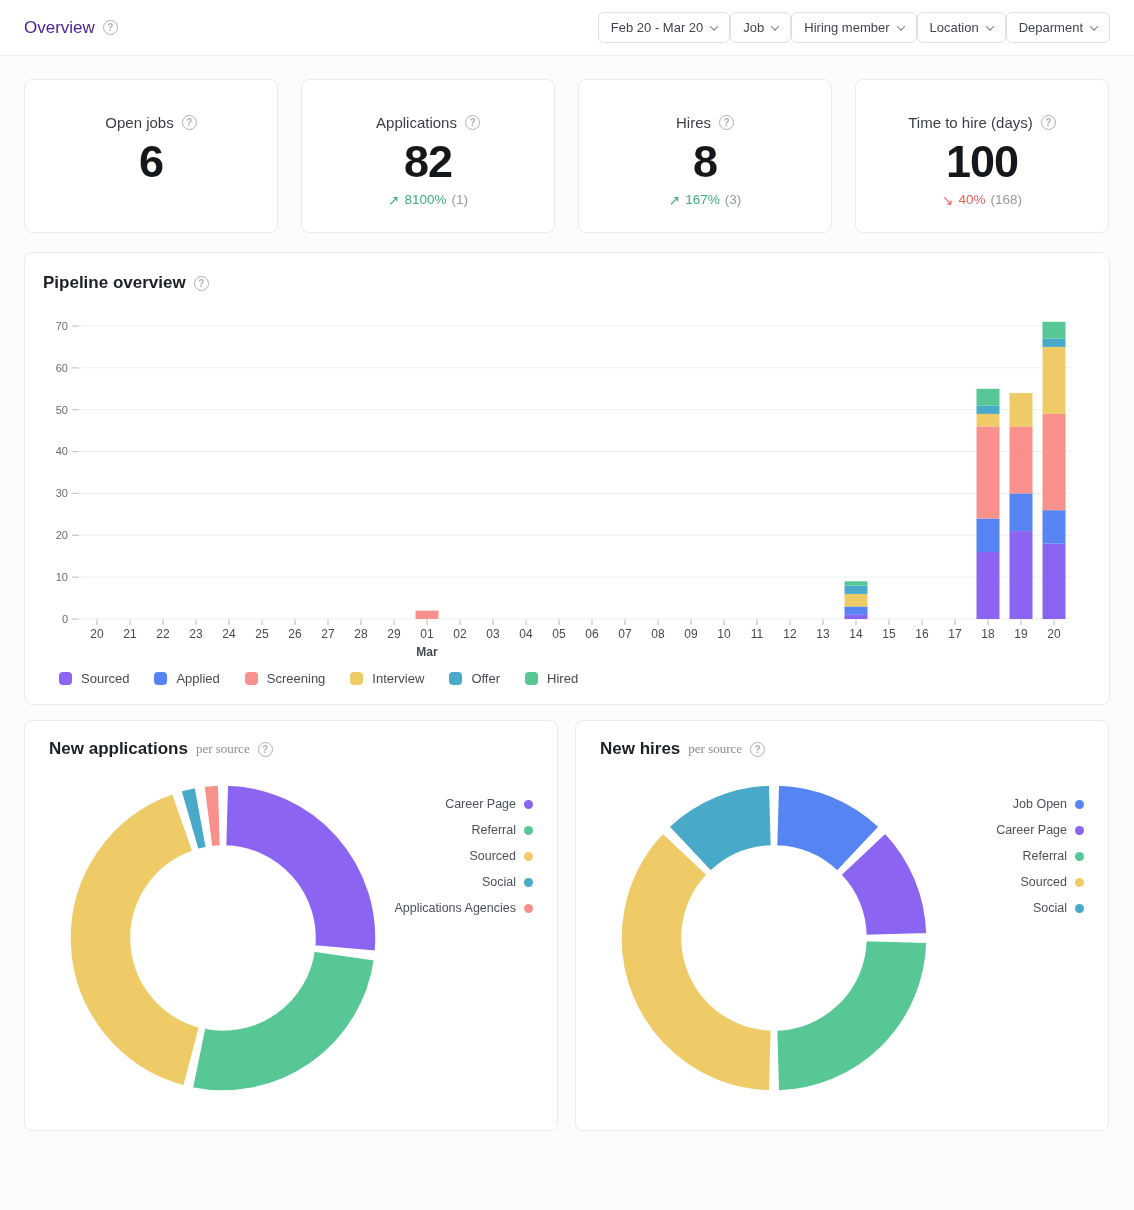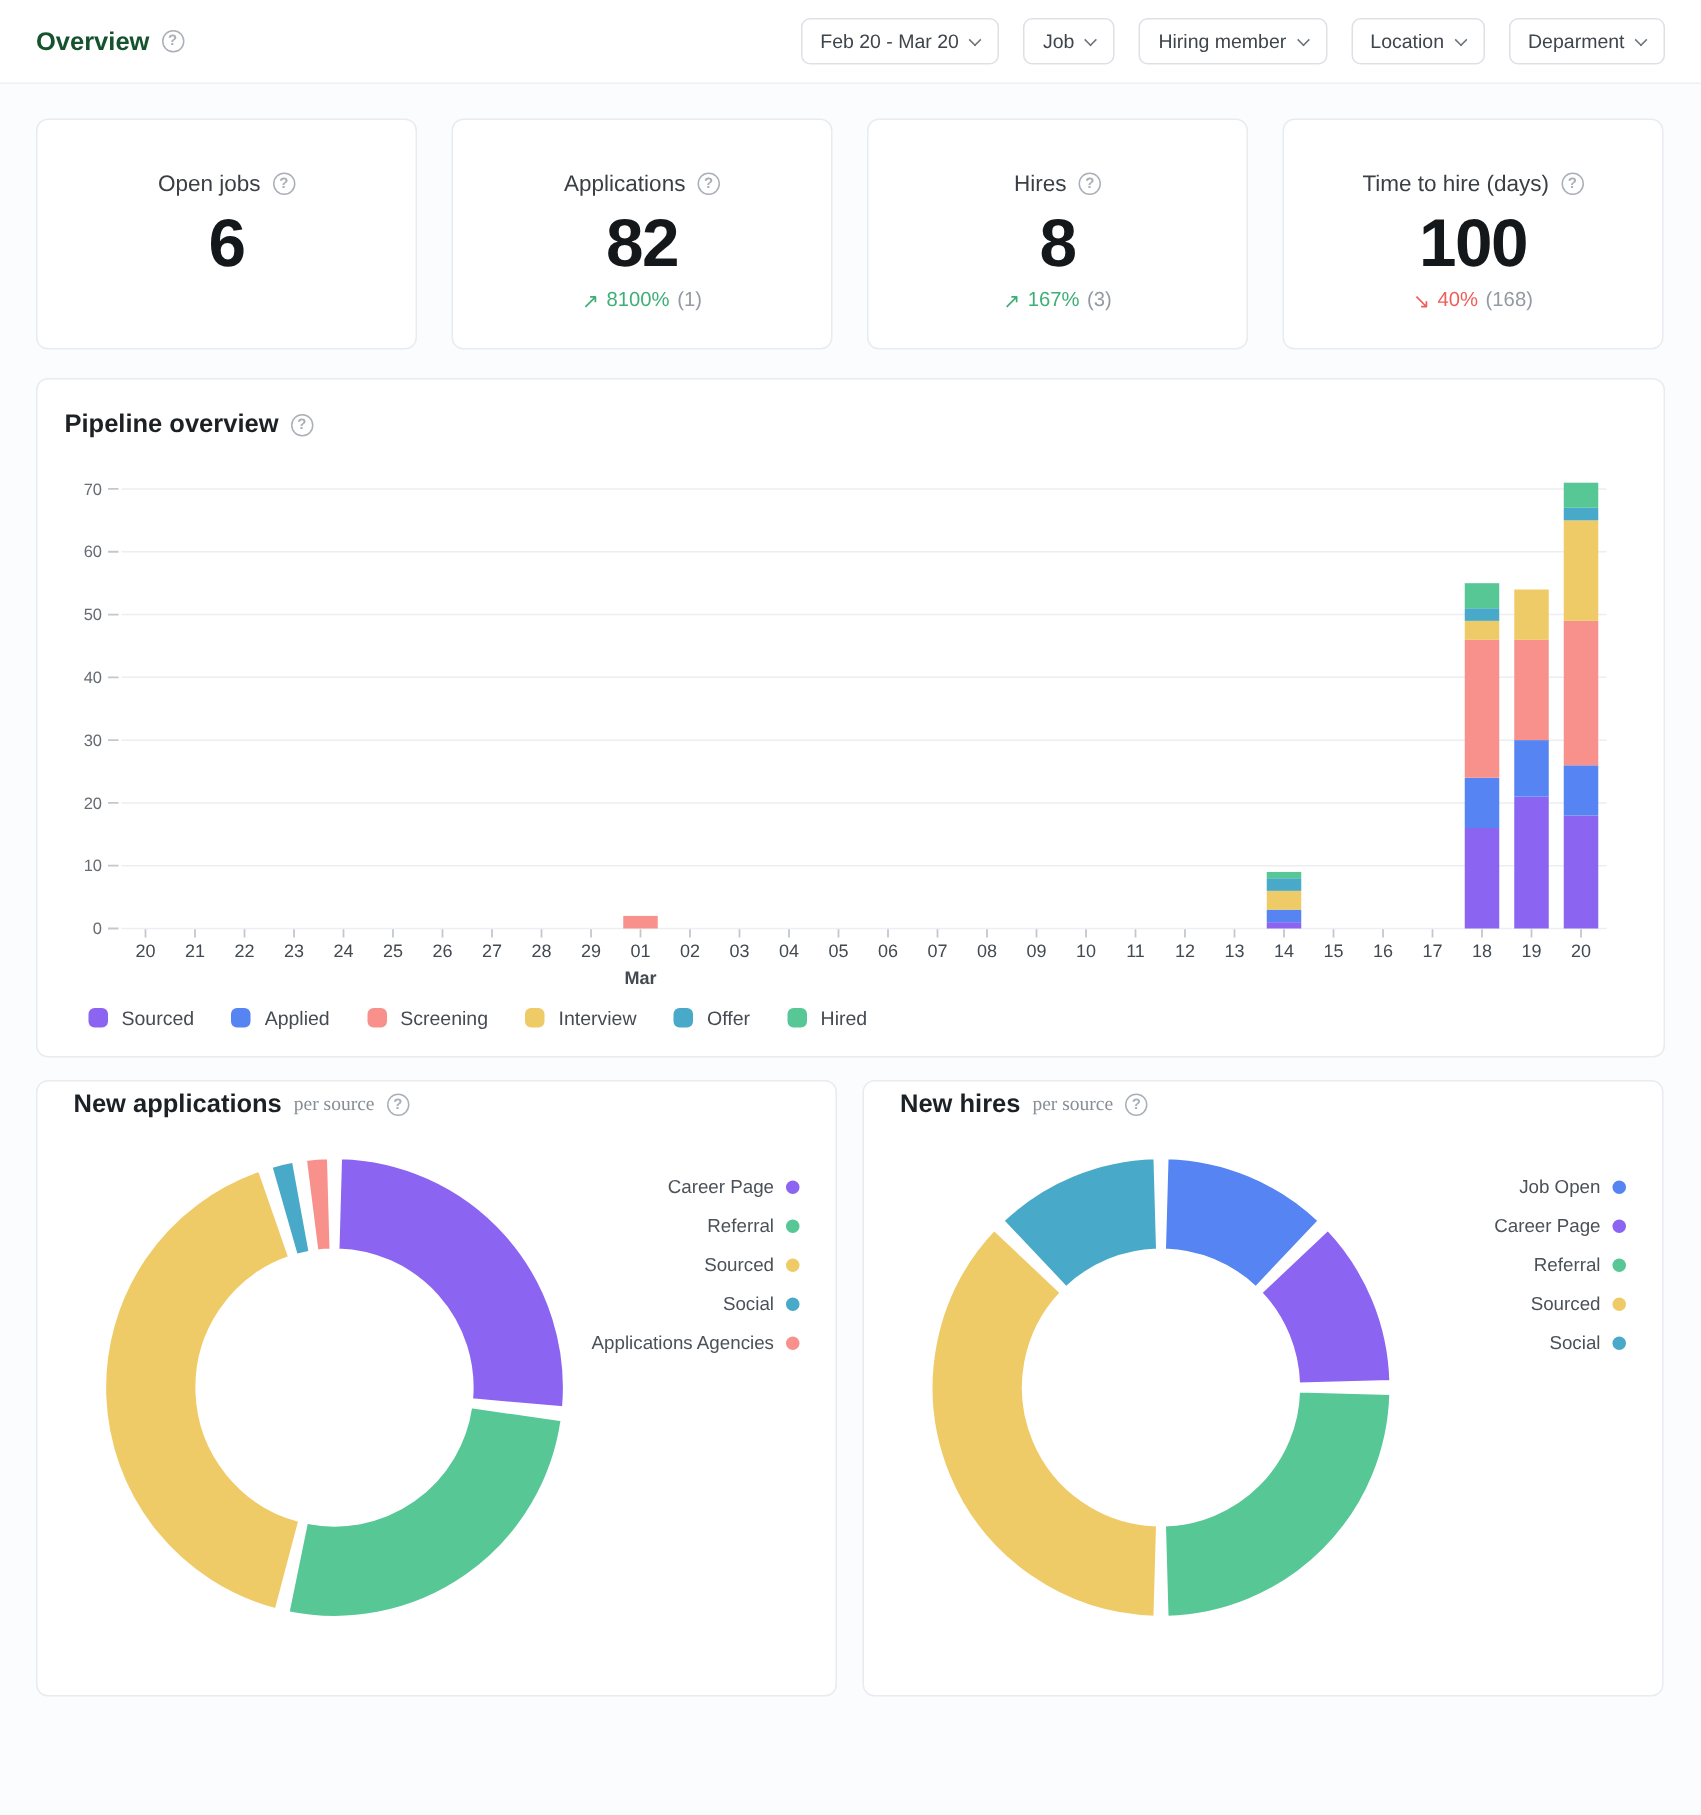--- a/index.html
+++ b/index.html
@@ -2,25 +2,25 @@
 <html><head>
 <meta charset="utf-8">
 <style>
   * { margin:0; padding:0; box-sizing:border-box; }
   html,body { width:1134px; background:#fbfcfd; font-family:"Liberation Sans", sans-serif; color:#24292f; }
 
   
   .topbar { display:flex; justify-content:space-between; align-items:center;
             height:56px; padding:0 24px; background:#fff; border-bottom:1px solid #edeff2; }
   .topbar-left { display:flex; align-items:center; }
-  .page-title { font-size:17px; font-weight:700; color:#14532d; }
+  .page-title { font-size:17px; font-weight:400; color:#4c1d95; }
   .help { width:15px; height:15px; border:1px solid #aab0b8; border-radius:50%;
           color:#aab0b8; font-size:10px; font-weight:700; display:inline-flex;
           align-items:center; justify-content:center; margin-left:8px; flex:none; cursor:default; }
-  .filters { display:flex; gap:16px; }
+  .filters { display:flex; gap:0; }
   .filter { display:inline-flex; align-items:center; height:31px; padding:0 12px;
             background:#fff; border:1px solid #dde1e6; border-radius:6px;
             font-size:13px; color:#3f454c; font-family:inherit; cursor:pointer; white-space:nowrap; }
   .chev { width:6px; height:6px; border-right:1.5px solid #6b727a; border-bottom:1.5px solid #6b727a;
           transform:rotate(45deg) translate(-1px,-1px); margin-left:8px; display:inline-block; }
 
   
   .stats { display:grid; grid-template-columns:repeat(4,1fr); gap:23px; padding:23px 25px 0 24px; }
   .stat-card { background:#fff; border:1px solid #e8ebef; border-radius:8px; height:154px;
                display:flex; flex-direction:column; align-items:center; padding-top:34px; }
@@ -41,21 +41,21 @@
 
   .chart-host svg { display:block; }
   #pipeline-chart { margin-top:4px; }
 
   .pipeline-legend { display:flex; gap:25px; margin-top:12px; padding-left:16px; }
   .pl-item { display:flex; align-items:center; gap:9px; font-size:13px; color:#454b52; }
   .pl-dot { width:13px; height:13px; border-radius:4px; flex:none; }
 
   
   .donut-row { display:grid; grid-template-columns:1fr 1fr; gap:17px; margin:15px 25px 0 24px; }
-  .donut-card { padding:5px 24px 24px 24px; min-height:411px; }
+  .donut-card { padding:18px 24px 24px 24px; min-height:411px; }
   .donut-body { display:flex; }
   .donut-wrap { margin:24px 0 0 19px; flex:none; }
   .donut-legend { flex:1; display:flex; flex-direction:column; align-items:flex-end;
                   gap:12px; margin-top:38px; }
   .dl-item { display:flex; align-items:center; font-size:12.5px; color:#4b5158; line-height:14px; }
   .dl-dot { width:9px; height:9px; border-radius:50%; margin-left:8px; flex:none; }
 
   .page-bottom { height:46px; }
 </style>
 </head>

